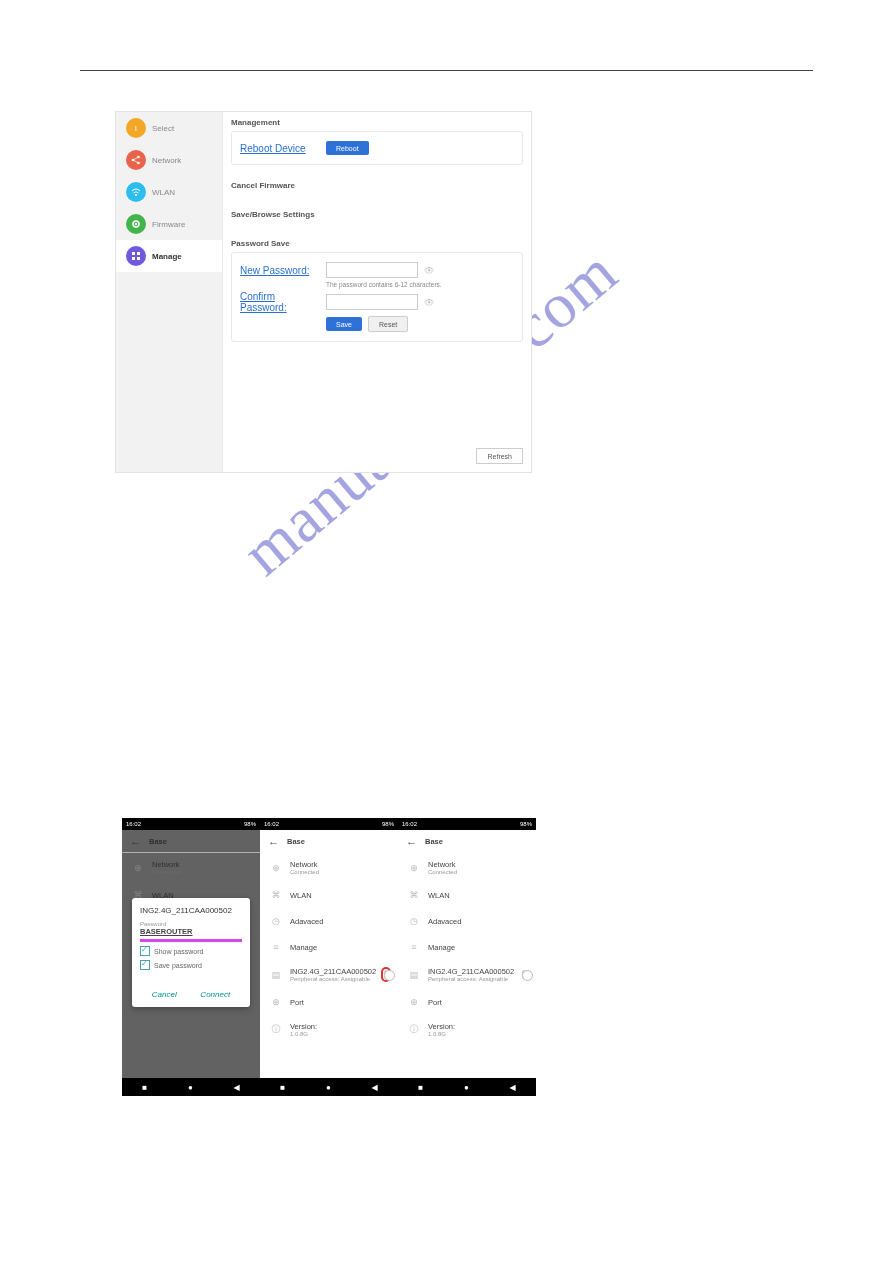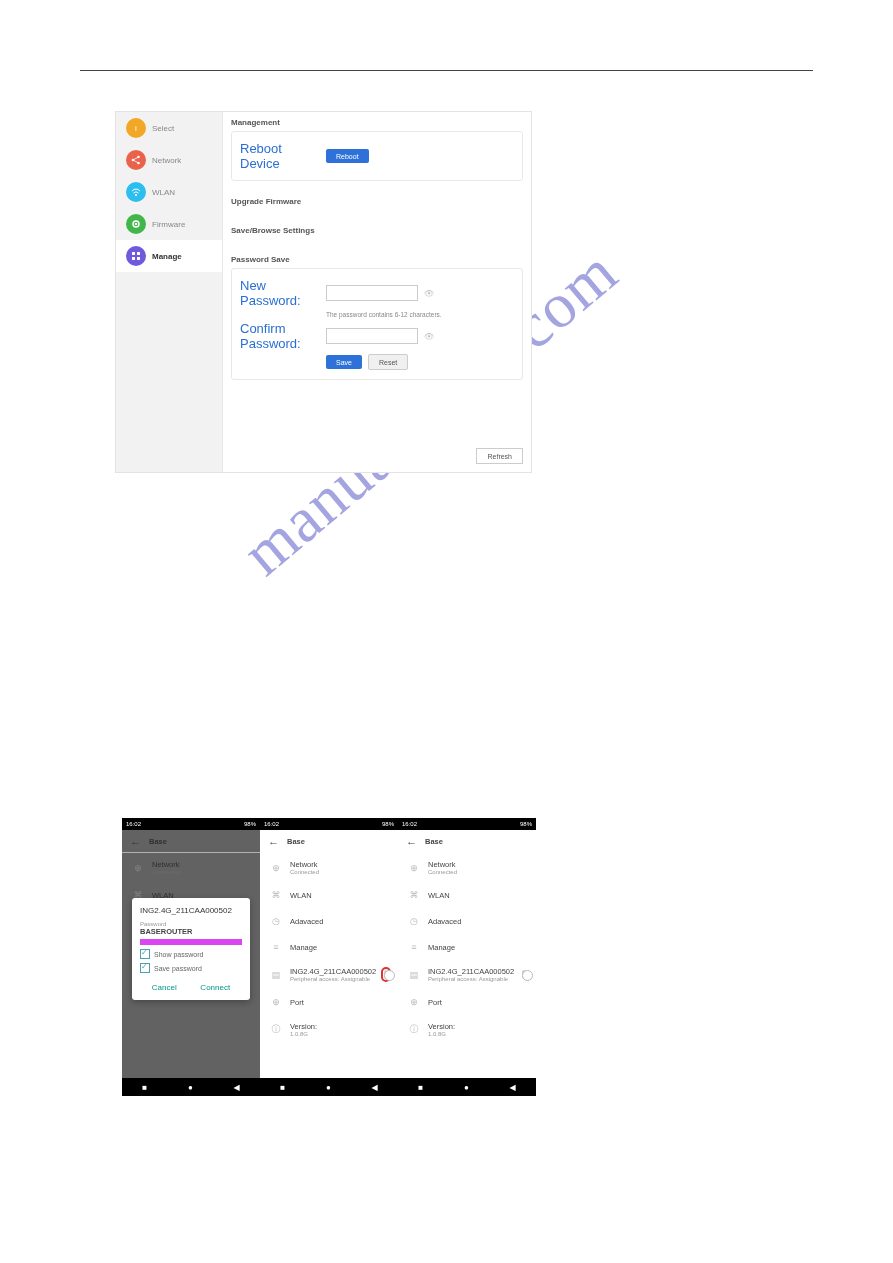--- a/index.html
+++ b/index.html
@@ -75,21 +75,22 @@
     border-radius: 3px;
     padding: 6px 8px;
   }
   .ra-row {
     display: flex; align-items: center; gap: 6px;
     margin: 3px 0;
   }
   .ra-label {
     width: 80px;
     color: #2a6fd2;
-    font-size: 13px;
+    font-size: 10px;
+    text-decoration: underline;
   }
   .ra-input {
     height: 14px;
     border: 1px solid #ccc;
     background: #fff;
   }
   .ra-btn {
     height: 14px;
     padding: 0 10px;
     border-radius: 2px;
@@ -184,31 +185,31 @@
     position: absolute;
     top: 80px; left: 10px; right: 10px;
     background: #fff;
     border-radius: 3px;
     padding: 8px;
     box-shadow: 0 2px 6px rgba(0,0,0,0.3);
   }
   .dialog-title { font-size: 8px; color: #333; margin-bottom: 6px; }
   .dialog-field-label { font-size: 6px; color: #999; }
   .dialog-input {
-    border: none; border-bottom: 6px solid #d946ef;
+    border: none; border-bottom: 3px solid #d946ef;
     height: 12px; width: 100%;
-    font-size: 7.5px; font-weight: bold;
+    font-size: 7.5px; font-weight: bold; text-decoration: underline;
   }
   .dialog-chk {
     display: flex; align-items: center; gap: 4px;
     font-size: 7px; color: #666; margin-top: 4px;
   }
   .dialog-chk .box { width: 8px; height: 8px; border: 1px solid #4da0b0; background: #fff; position: relative;}
   .dialog-chk .box::after { content:"✓"; position:absolute; top:-2px; left:0; font-size:8px; color:#4da0b0;}
-  .dialog-actions { display: flex; justify-content: space-around; margin-top: 10px; }
+  .dialog-actions { display: flex; justify-content: space-around; margin-top: 20px; font-style: italic; }
   .dialog-actions span { color: #009688; font-size: 8px; }
 </style>
 </head>
 <body>
 
 <hr class="page-rule">
 
 <div class="watermark">manualshive.com</div>
 
 <div class="router-admin">
@@ -266,21 +267,21 @@
       <div class="ra-section-title">Management</div>
       <div class="ra-panel">
         <div class="ra-row">
           <span class="ra-label">Reboot Device</span>
           <span class="ra-btn">Reboot</span>
         </div>
       </div>
     </div>
 
     <div>
-      <div class="ra-section-title">Upgrade Firmware</div>
+      <div class="ra-section-title">Cancel Firmware</div>
     </div>
 
     <div>
       <div class="ra-section-title">Save/Browse Settings</div>
     </div>
 
     <div>
       <div class="ra-section-title">Password Save</div>
       <div class="ra-panel">
         <div class="ra-row">

